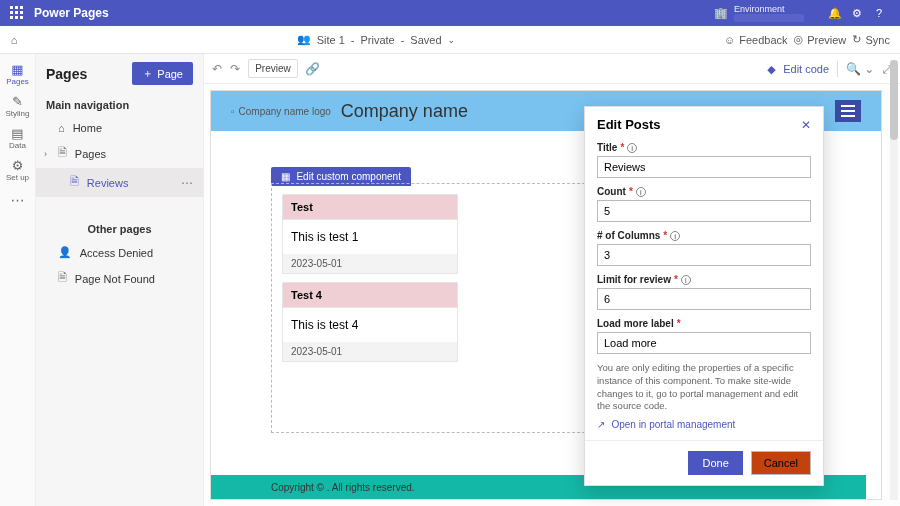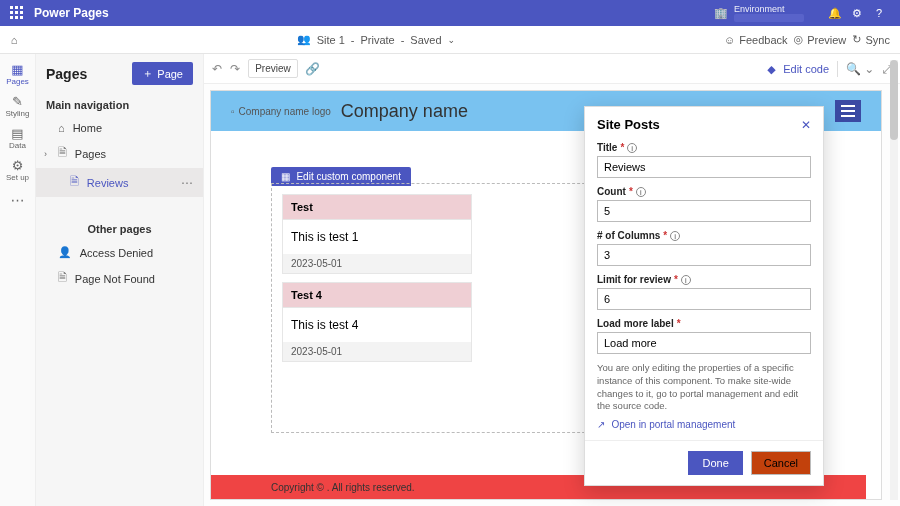--- a/index.html
+++ b/index.html
@@ -53,27 +53,27 @@
   .pagehdr .logoph { font-size:10px; color:#555; display:flex; align-items:center; gap:4px; }
   .pagehdr .cname { font-size:18px; margin-left:10px; color:#333; }
   .hamb { margin-left:auto; background:#3b4aa3; width:26px; height:22px; display:flex; flex-direction:column; justify-content:center; align-items:center; gap:3px; cursor:pointer; }
   .hamb span { display:block; width:14px; height:2px; background:#fff; }
 
   .pagebody { position:absolute; top:50px; left:0; right:0; bottom:0; padding:10px 60px; }
   .editchip { position:absolute; top:76px; left:60px; background:#4b56c0; color:#fff; font-size:10px; padding:4px 10px; border-radius:2px 2px 0 0; display:flex; align-items:center; gap:6px; }
   .compwrap { border:1px dashed #bbb; margin-top:32px; padding:10px; min-height:250px; }
   .comptitle { font-size:22px; font-weight:400; margin:0 0 10px 4px; }
   .cards { display:flex; gap:10px; flex-wrap:wrap; }
-  .card { width:190px; border:1px solid #e6e6e6; background:#fff; font-size:11px; }
+  .card { width:176px; border:1px solid #e6e6e6; background:#fff; font-size:11px; }
   .card .ch { background:#efcfd4; padding:6px 8px; display:flex; align-items:center; justify-content:space-between; border-bottom:1px solid #e6e6e6; font-weight:600; }
   .card .badge { background:#222; color:#fff; border-radius:50%; width:14px; height:14px; font-size:9px; display:flex; align-items:center; justify-content:center; }
   .card .cb { padding:10px 8px; font-size:12px; }
   .card .cf { background:#f3f3f3; padding:4px 8px; font-size:10px; color:#555; }
   .col2 { margin-left:auto; }
-  .footer { position:absolute; left:0; right:15px; bottom:0; height:24px; background:#ef4444; font-size:10px; color:#333; display:flex; align-items:center; padding:0 60px; }
+  .footer { position:absolute; left:0; right:15px; bottom:0; height:24px; background:#14b8a6; font-size:10px; color:#333; display:flex; align-items:center; padding:0 60px; }
 
   
   .modal { position:absolute; top:52px; left:380px; width:240px; background:#fff; border:1px solid #ddd; box-shadow:0 6px 20px rgba(0,0,0,.18); font-size:11px; z-index:50; }
   .modal .mhd { display:flex; align-items:center; justify-content:space-between; padding:10px 12px 6px; }
   .modal .mhd h3 { font-size:13px; font-weight:600; }
   .modal .mhd .x { color:#4b56c0; cursor:pointer; font-size:12px; }
   .modal .mbody { padding:4px 12px 10px; }
   .field { margin-bottom:8px; }
   .flabel { font-size:10px; font-weight:700; color:#222; display:flex; align-items:flex-end; gap:3px; margin-bottom:3px; }
   .req { color:#c33; }
@@ -259,21 +259,21 @@
         <div class="footer">Copyright © . All rights reserved.</div>
       </div>
     </div>
 
     <div class="rscroll">
         <div class="thumb"></div>
       </div>
 
     <div class="modal">
       <div class="mhd">
-        <h3>Site Posts</h3>
+        <h3>Edit Posts</h3>
         <span class="x">✕</span>
       </div>
       <div class="mbody">
         <div class="field">
           <div class="flabel">
               <span>Title</span>
               <span class="req">*</span>
               <span class="info">i</span>
             </div>
           <input type="text" value="Reviews" style="">

